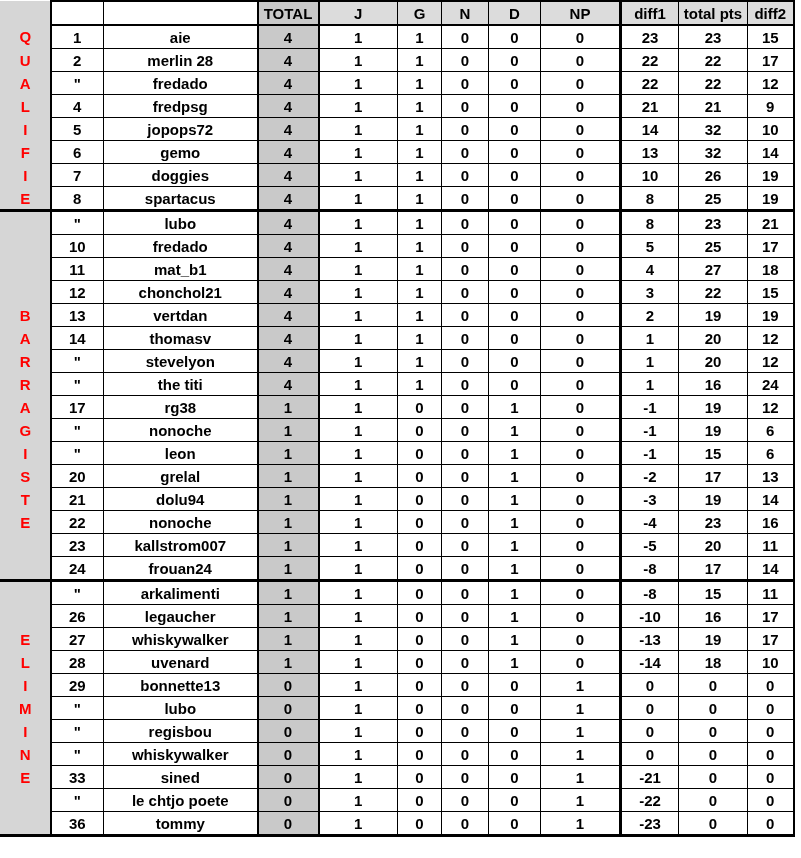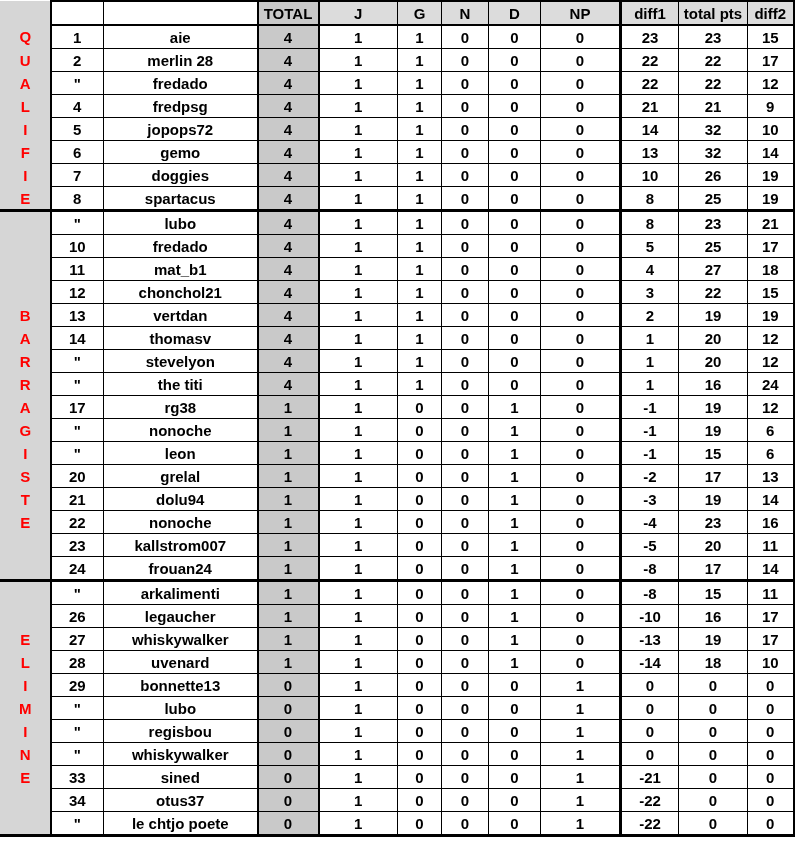--- a/index.html
+++ b/index.html
@@ -574,40 +574,40 @@
         <td>0</td>
         <td>0</td>
         <td>0</td>
         <td>1</td>
         <td class="c-diff1">-21</td>
         <td>0</td>
         <td class="c-diff2">0</td>
       </tr>
       <tr>
         <td class="c-letter"></td>
-        <td class="c-rank">34</td>
-        <td class="c-name">otus37</td>
-        <td class="c-total">0</td>
-        <td>1</td>
-        <td>0</td>
-        <td>0</td>
-        <td>0</td>
-        <td>1</td>
-        <td class="c-diff1">-22</td>
-        <td>0</td>
-        <td class="c-diff2">0</td>
-      </tr>
-      <tr>
-        <td class="c-letter"></td>
         <td class="c-rank">"</td>
         <td class="c-name">le chtjo poete</td>
         <td class="c-total">0</td>
         <td>1</td>
         <td>0</td>
         <td>0</td>
         <td>0</td>
         <td>1</td>
         <td class="c-diff1">-22</td>
+        <td>0</td>
+        <td class="c-diff2">0</td>
+      </tr>
+      <tr>
+        <td class="c-letter"></td>
+        <td class="c-rank">36</td>
+        <td class="c-name">tommy</td>
+        <td class="c-total">0</td>
+        <td>1</td>
+        <td>0</td>
+        <td>0</td>
+        <td>0</td>
+        <td>1</td>
+        <td class="c-diff1">-23</td>
         <td>0</td>
         <td class="c-diff2">0</td>
       </tr>
     </tbody>
 </table>
 
 </body></html>

